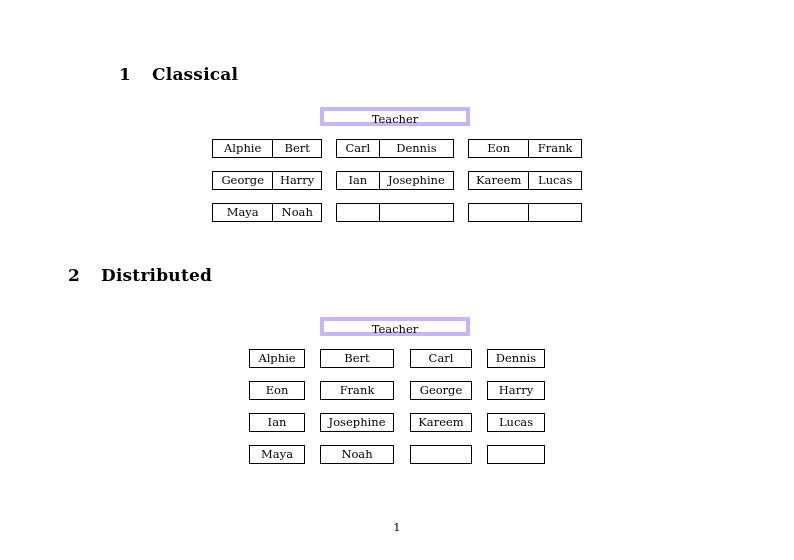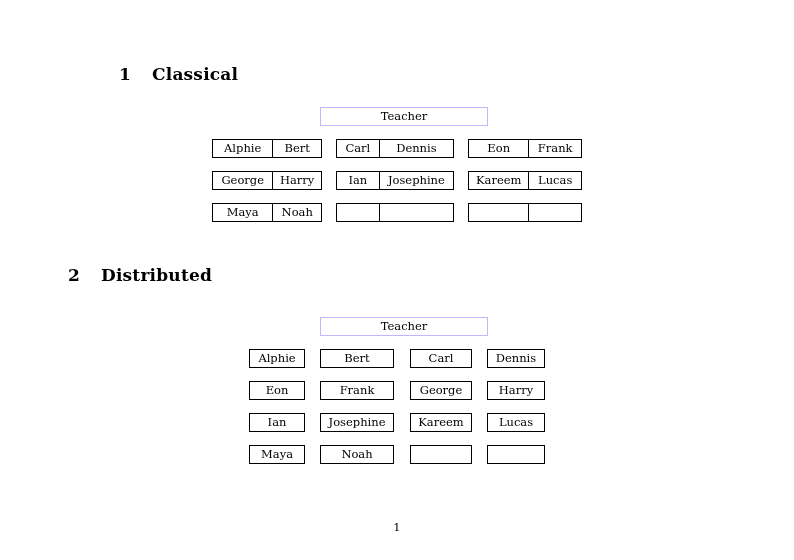--- a/index.html
+++ b/index.html
@@ -34,26 +34,26 @@
   .section-heading .sec-num {
     display: inline-block;
     width: 33px;
   }
   #heading-classical   { left: 84px;  top: 66px; margin-left: 35px; }
   #heading-distributed { left: 68px;  top: 267px; }
 
   
   .teacher-box {
     position: absolute;
-    width: 168px;
+    width: 150px;
     height: 19px;
     line-height: 17px;
     font-size: 11.5px;
     text-align: center;
-    border: 1px solid #c4b5fd;
+    border: 4px solid #c4b5fd;
     box-sizing: border-box;
     background: #ffffff;
   }
   #teacher-classical   { left: 320px; top: 107px; }
   #teacher-distributed { left: 320px; top: 317px; }
   .joined-group {
     position: absolute;
     display: flex;
     border: 1px solid #000000;
     box-sizing: border-box;

